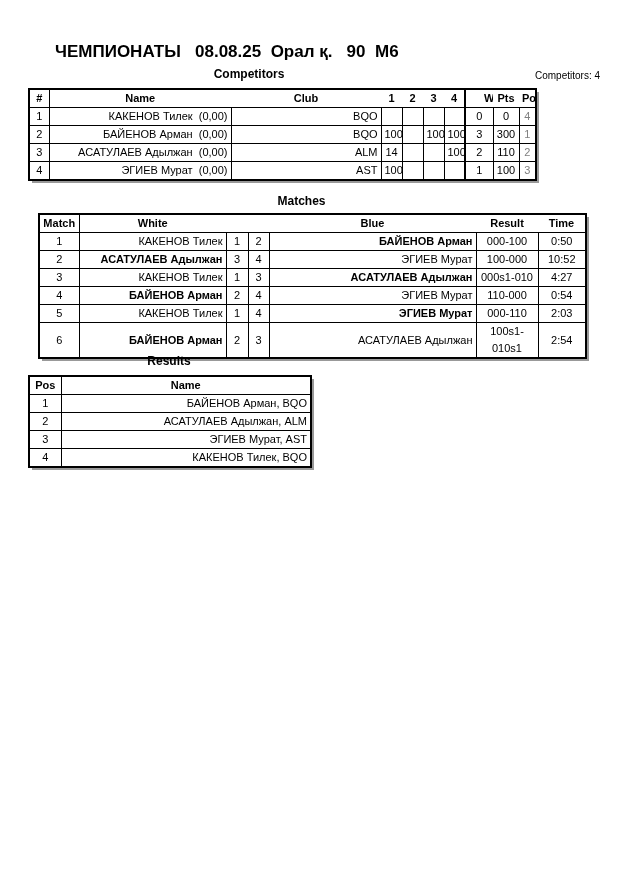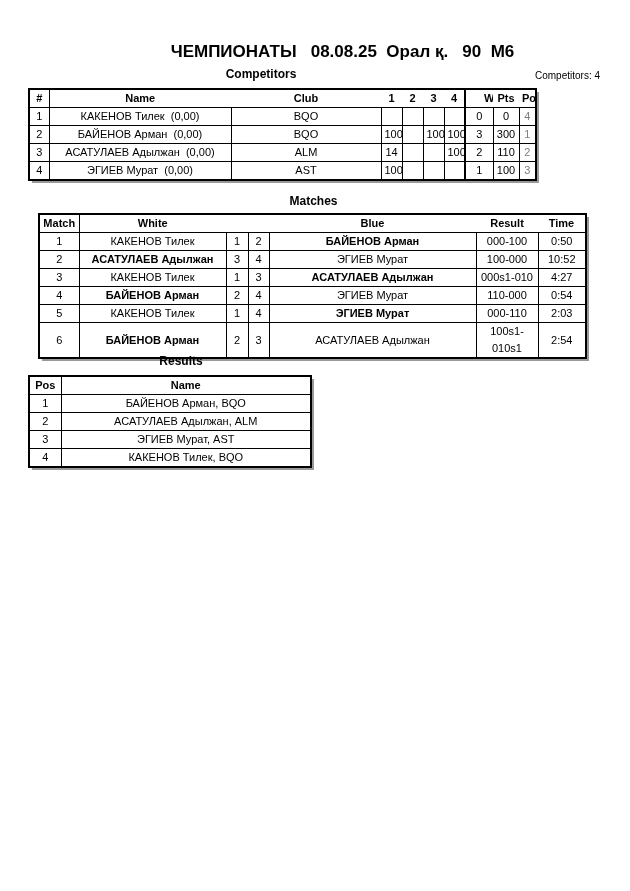--- a/index.html
+++ b/index.html
@@ -3,24 +3,24 @@
 <meta charset="utf-8">
 <style>
   html,body{margin:0;padding:0;}
   body{
     width:630px;height:891px;position:relative;background:#ffffff;
     font-family:"Liberation Sans",sans-serif;color:#000;
     -webkit-font-smoothing:antialiased;
   }
   .abs{position:absolute;}
   .page-title{
-    top:42px;left:55px;right:0;text-align:center;
+    top:42px;left:55px;right:0;text-align:left;
     font-size:17px;font-weight:bold;white-space:pre;line-height:20px;
   }
-  .subhead{font-size:12px;font-weight:bold;text-align:center;line-height:14px;padding-left:12px;}
+  .subhead{font-size:12px;font-weight:bold;text-align:center;line-height:14px;}
   .subhead.competitors{top:67px;left:0;width:498px;}
   .subhead.matches{top:194px;left:28px;width:547px;}
   .subhead.results{top:354px;left:28px;width:282px;}
   .comp-count{top:70px;right:30px;font-size:10px;line-height:11px;}
 
   table{
     border-collapse:collapse;table-layout:fixed;background:#fff;
     border:2px solid #000;
     box-shadow:3px 3px 0 -1px #999;
     font-size:11px;
@@ -32,21 +32,21 @@
   th,td{
     border:1px solid #000;height:17px;padding:0 3px;
     overflow:hidden;font-size:11px;line-height:17px;vertical-align:middle;
   }
   thead th{font-weight:bold;text-align:center;border-left:none;border-right:none;}
   thead th.sep-right{border-right:1px solid #000;}
   thead th.thick-left{border-left:2px solid #000;padding-left:18px;}
   td.thick-left{border-left:2px solid #000;}
 
   td.center{text-align:center;}
-  td.left{text-align:center;white-space:pre;}
+  td.left{text-align:right;white-space:pre;}
   td.gray{color:#808080;}
   td.bold{font-weight:bold;}
 </style>
 </head>
 <body>
 
 <div class="abs page-title">ЧЕМПИОНАТЫ   08.08.25  Орал қ.   90  М6</div>
 
 <div class="abs subhead competitors">Competitors</div>
 <div class="abs comp-count">Competitors: 4</div>

